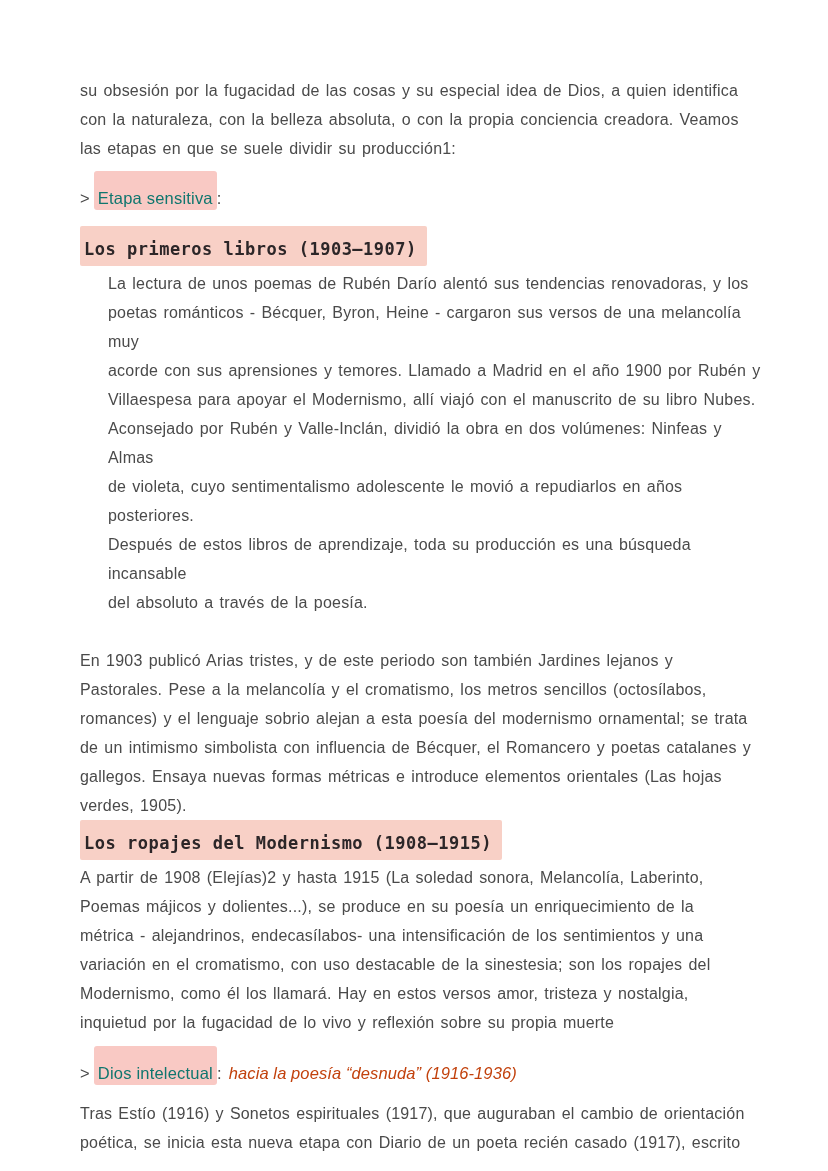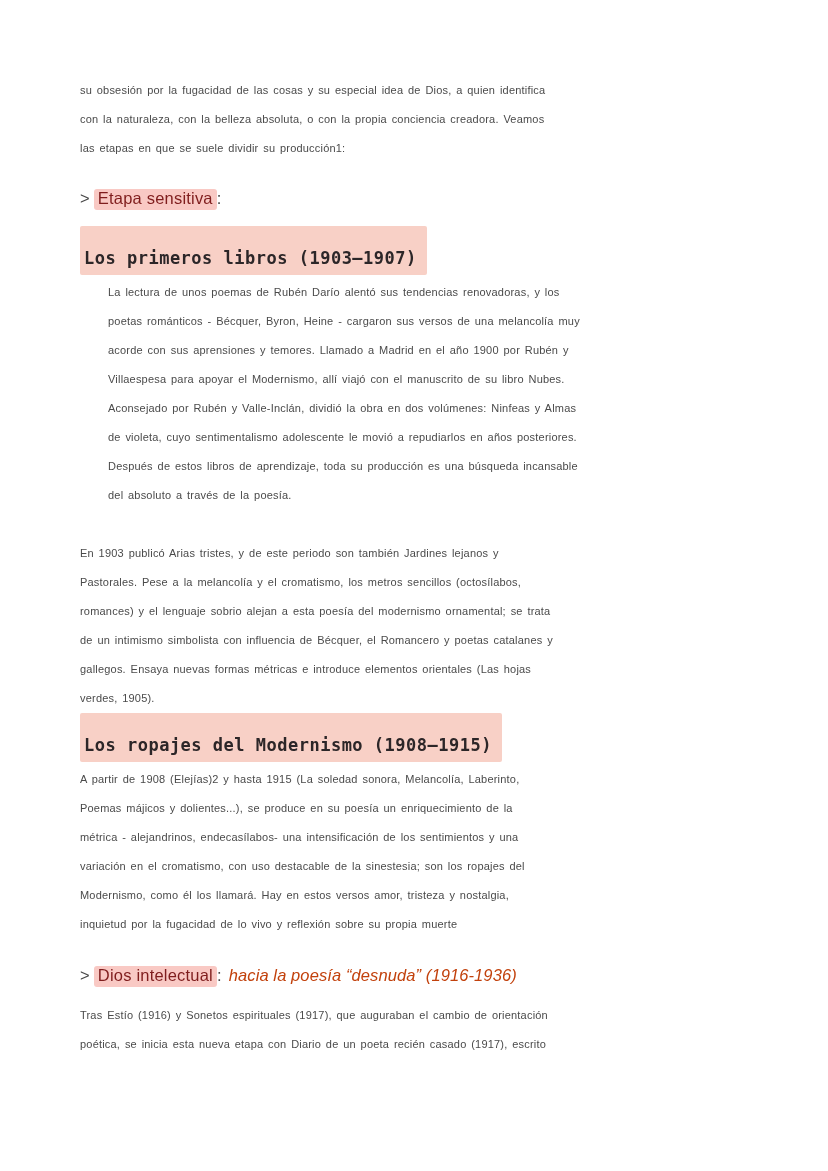--- a/index.html
+++ b/index.html
@@ -13,43 +13,43 @@
     height: 1171px;
     background: #ffffff;
     overflow: hidden;
     box-sizing: border-box;
     padding: 76px 58px 0 80px;
     font-family: "Liberation Sans", sans-serif;
   }
   .body-par {
     margin: 0;
     color: #4a4a4a;
-    font-size: 11px;
+    font-size: 16px;
     font-weight: 300;
     line-height: 29px;
     letter-spacing: 0.2px;
     word-spacing: 1.5px;
     white-space: pre-wrap;
   }
   .stage-line {
     margin: 0;
     font-size: 16.5px;
     line-height: 29px;
     letter-spacing: 0.2px;
     color: #4a4a4a;
     white-space: nowrap;
   }
   .stage-marker {
     color: #4a4a4a;
     margin-right: 4px;
   }
   .stage-label {
-    color: #7f1d1d;
+    color: #0f766e;
     background: #f9c9c4;
-    padding: 0 4px 3px 4px;
+    padding: 18px 4px 3px 4px;
     border-radius: 3px;
   }
   .stage-colon {
     color: #4a4a4a;
   }
   .stage-subtitle {
     color: #c2410c;
     font-style: italic;
     font-weight: 500;
     margin-left: 7px;
@@ -58,21 +58,21 @@
   .section-heading {
     margin: 0;
     font-family: "DejaVu Sans Mono", monospace;
     font-weight: 700;
     font-size: 17px;
     line-height: 23px;
     letter-spacing: 0.5px;
     color: #2c2628;
     display: inline-block;
     background: #f8d0c6;
-    padding: 21px 10px 5px 4px;
+    padding: 12px 10px 5px 4px;
     border-radius: 2px;
   }
   
   .mb-intro      { margin-bottom: 21px; }
   .mb-stage1     { margin-bottom: 13px; }
   .mb-heading    { margin-bottom: 3px; }
   .mb-par        { margin-bottom: 29px; margin-left: 28px; }
   .mb-par-small  { margin-bottom: 22px; }
   .mb-prehead    { margin-bottom: 0; }
   .mb-stage2     { margin-bottom: 11px; }

